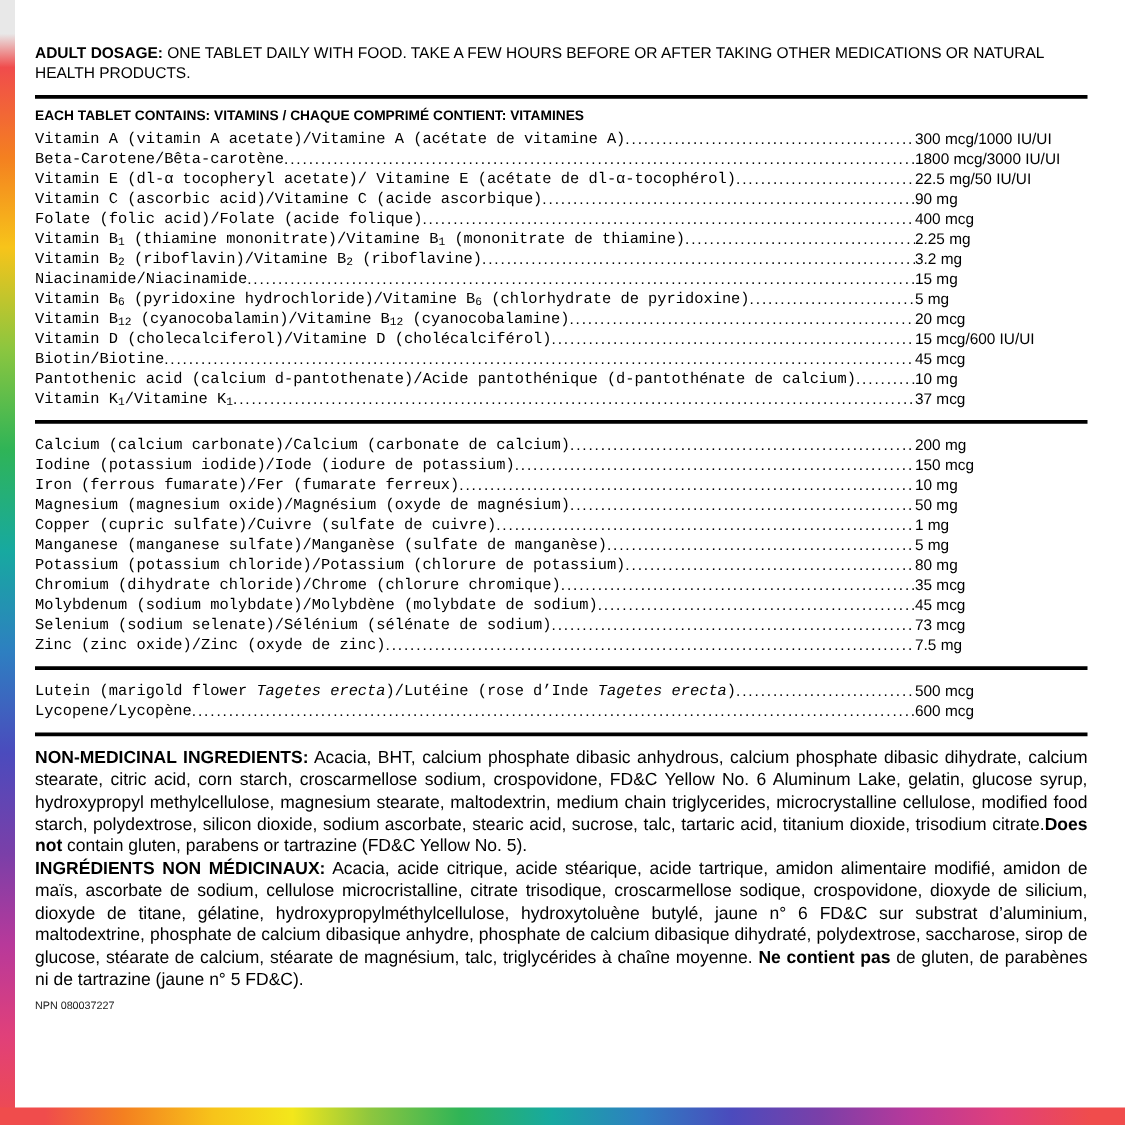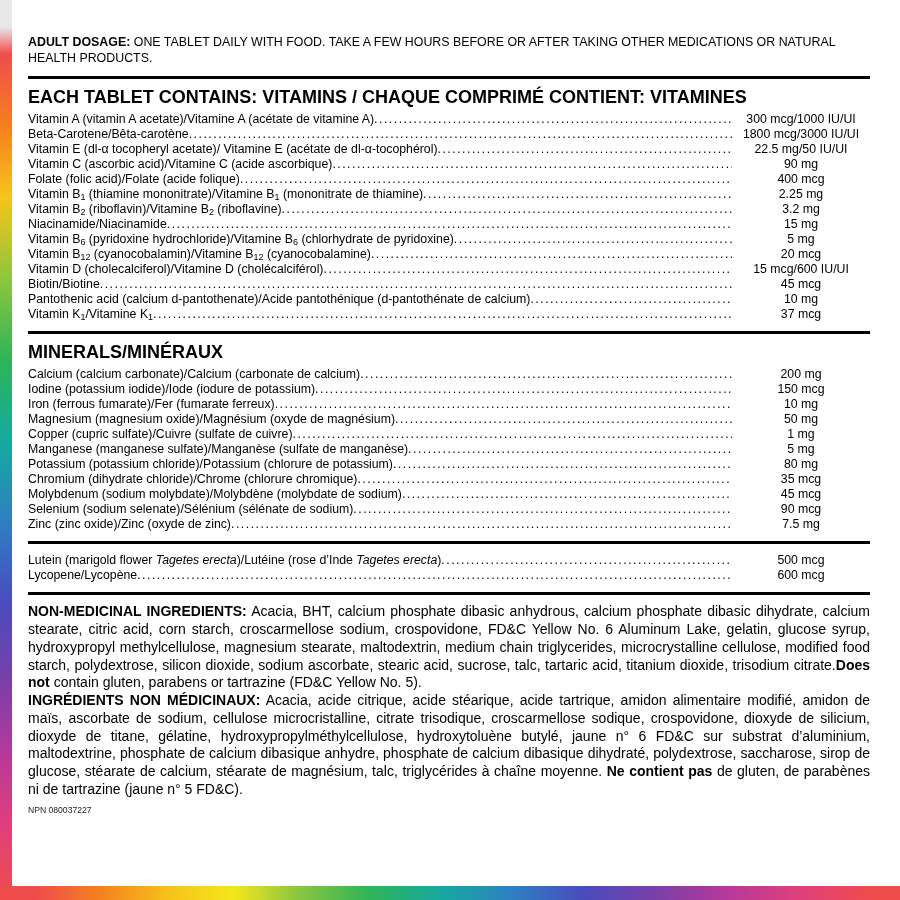--- a/index.html
+++ b/index.html
@@ -29,27 +29,27 @@
   }
   .page {
     position: absolute; left: 0; top: 0; width: 900px; height: 900px;
     padding: 34px 30px 28px 28px;
   }
   .hr-thick { border: 0; border-top: 3px solid #000; margin: 10px 0 8px 0; }
 
   .dosage { font-size: 12.4px; line-height: 1.30; margin: 0 0 2px 0; }
   .dosage b { font-weight: bold; }
 
-  .section-title { font-size: 18px; font-weight: bold; margin: 0 0 3px 0; }
+  .section-title { font-size: 11px; font-weight: bold; margin: 0 0 3px 0; }
 
   table.nutr { width: 100%; border-collapse: collapse; table-layout: fixed; }
   table.nutr td { font-size: 12.3px; padding: 0.5px 0; vertical-align: bottom; white-space: nowrap; }
   td.name { width: auto; position: relative; overflow: hidden; }
-  td.amt  { width: 138px; text-align: center; padding-left: 4px; }
-  .nm { display: inline; }
+  td.amt  { width: 138px; text-align: left; padding-left: 4px; }
+  .nm { display: inline; font-family: Liberation Mono, monospace; }
   .dots { display: inline-block; overflow: hidden; white-space: nowrap;
           letter-spacing: 1.5px; color: #000; vertical-align: bottom; }
   sub { font-size: 9px; vertical-align: baseline; position: relative; bottom: -2px; }
   i { font-style: italic; }
 
   .fineprint { font-size: 14px; line-height: 1.27; text-align: justify; margin: 0; }
   .fineprint b { font-weight: bold; }
   .npn { font-size: 8.6px; margin-top: 6px; color: #222; }
 </style>
 </head>
@@ -123,21 +123,20 @@
         </tr>
         <tr>
           <td class="name"><span class="nm">Vitamin K<sub>1</sub>/Vitamine K<sub>1</sub></span><span class="dots"> ................................................................................................................................................................</span></td>
           <td class="amt">37  mcg</td>
         </tr>
       </tbody>
     </table>
 
   <hr class="hr-thick">
 
-  <div class="section-title">MINERALS/MINÉRAUX</div>
   <table class="nutr">
       <tbody id="minerals-body">
         <tr>
           <td class="name"><span class="nm">Calcium (calcium carbonate)/Calcium (carbonate de calcium)</span><span class="dots"> ................................................................................................................................................................</span></td>
           <td class="amt">200  mg</td>
         </tr>
         <tr>
           <td class="name"><span class="nm">Iodine (potassium iodide)/Iode (iodure de potassium)</span><span class="dots"> ................................................................................................................................................................</span></td>
           <td class="amt">150  mcg</td>
         </tr>
@@ -164,21 +163,21 @@
         <tr>
           <td class="name"><span class="nm">Chromium (dihydrate chloride)/Chrome (chlorure chromique)</span><span class="dots"> ................................................................................................................................................................</span></td>
           <td class="amt">35  mcg</td>
         </tr>
         <tr>
           <td class="name"><span class="nm">Molybdenum (sodium molybdate)/Molybdène (molybdate de sodium)</span><span class="dots"> ................................................................................................................................................................</span></td>
           <td class="amt">45  mcg</td>
         </tr>
         <tr>
           <td class="name"><span class="nm">Selenium (sodium selenate)/Sélénium (sélénate de sodium)</span><span class="dots"> ................................................................................................................................................................</span></td>
-          <td class="amt">90  mcg</td>
+          <td class="amt">73  mcg</td>
         </tr>
         <tr>
           <td class="name"><span class="nm">Zinc (zinc oxide)/Zinc (oxyde de zinc)</span><span class="dots"> ................................................................................................................................................................</span></td>
           <td class="amt">7.5  mg</td>
         </tr>
       </tbody>
     </table>
 
   <hr class="hr-thick">
 

